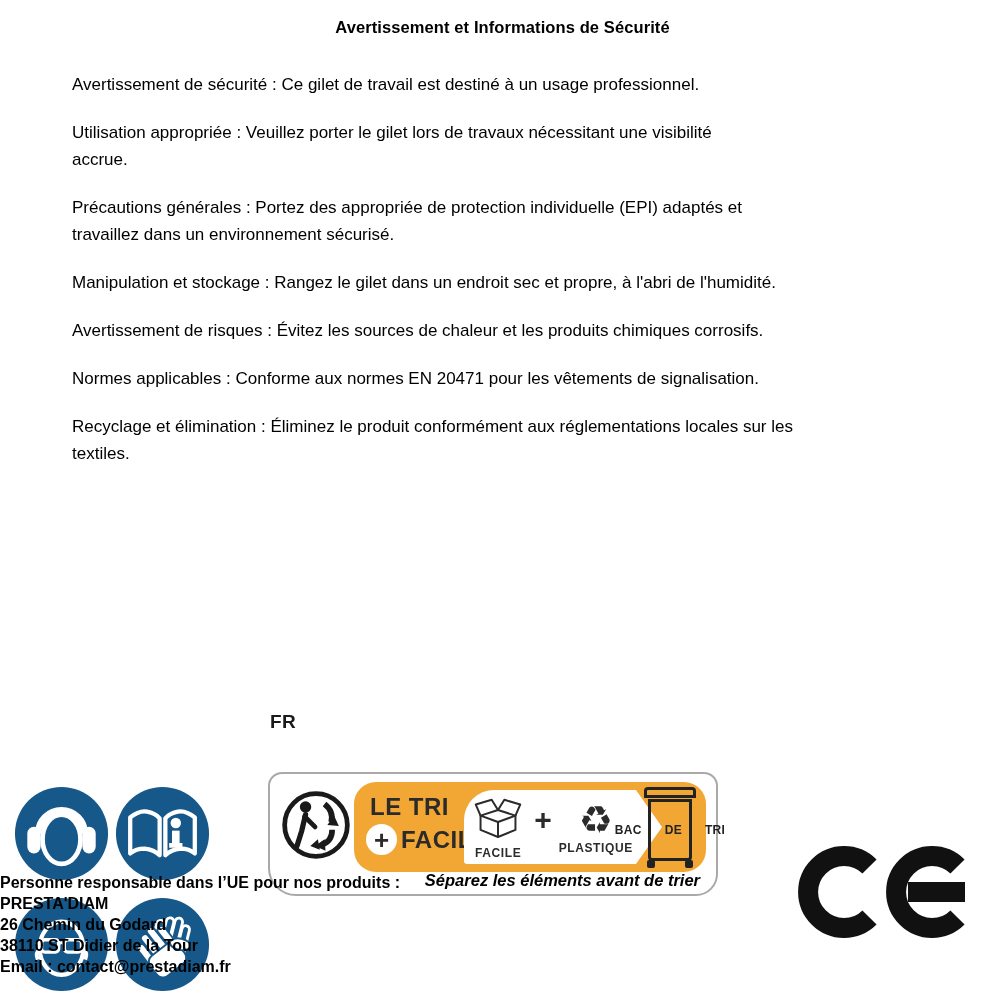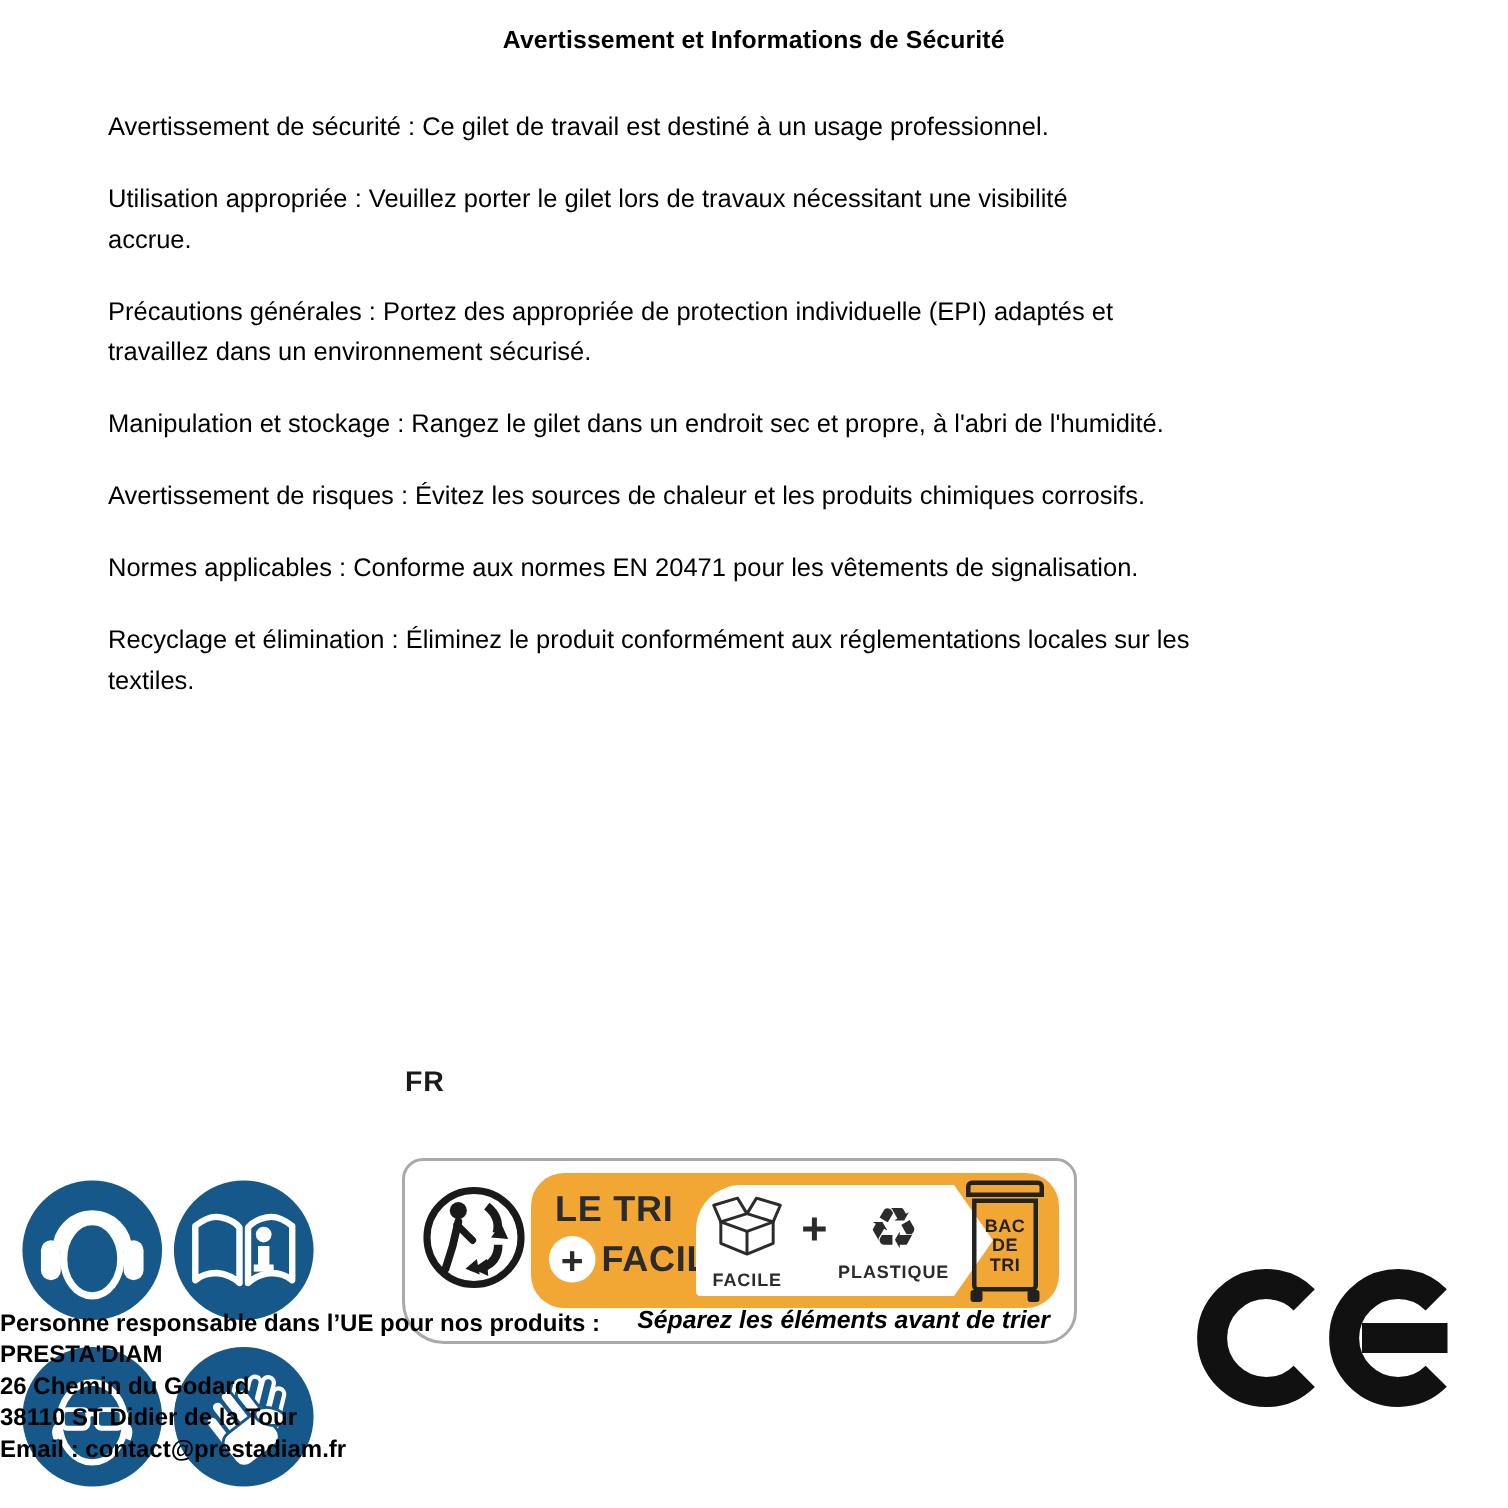--- a/index.html
+++ b/index.html
@@ -66,22 +66,22 @@
   .material-plus { font-weight:bold; font-size:30px; color:#2b2b2b; padding-bottom:14px; }
   .recycle-glyph { font-size:38px; line-height:40px; color:#2b2b2b; }
 
   .bin { position:absolute; right:8px; top:5px; width:56px; }
   .bin-lid {
     width:52px; height:11px; margin:0 auto; border:3px solid #222;
     border-radius:4px 4px 0 0; background:transparent;
   }
   .bin-body {
     width:44px; height:62px; margin:1px auto 0; border:3px solid #222;
-    border-radius:0 0 4px 4px; display:flex; flex-direction:column;
-    align-items:center; justify-content:center;
+    border-radius:0 0 4px 4px; display:flex; flex-direction:row;
+    align-items:center; justify-content:center;gap:23px;
   }
   .bin-body div { font-weight:bold; font-size:12px; line-height:13px; color:#222; letter-spacing:0.3px; }
   .bin-wheels { width:46px; margin:0 auto; display:flex; justify-content:space-between; }
   .bin-wheels i { width:8px; height:8px; background:#222; border-radius:2px; display:block; margin-top:-1px; }
 
   .tri-tagline {
     position:absolute; right:16px; bottom:4px;
     font-style:italic; font-weight:bold; font-size:16.5px; color:#000000;
   }
 

